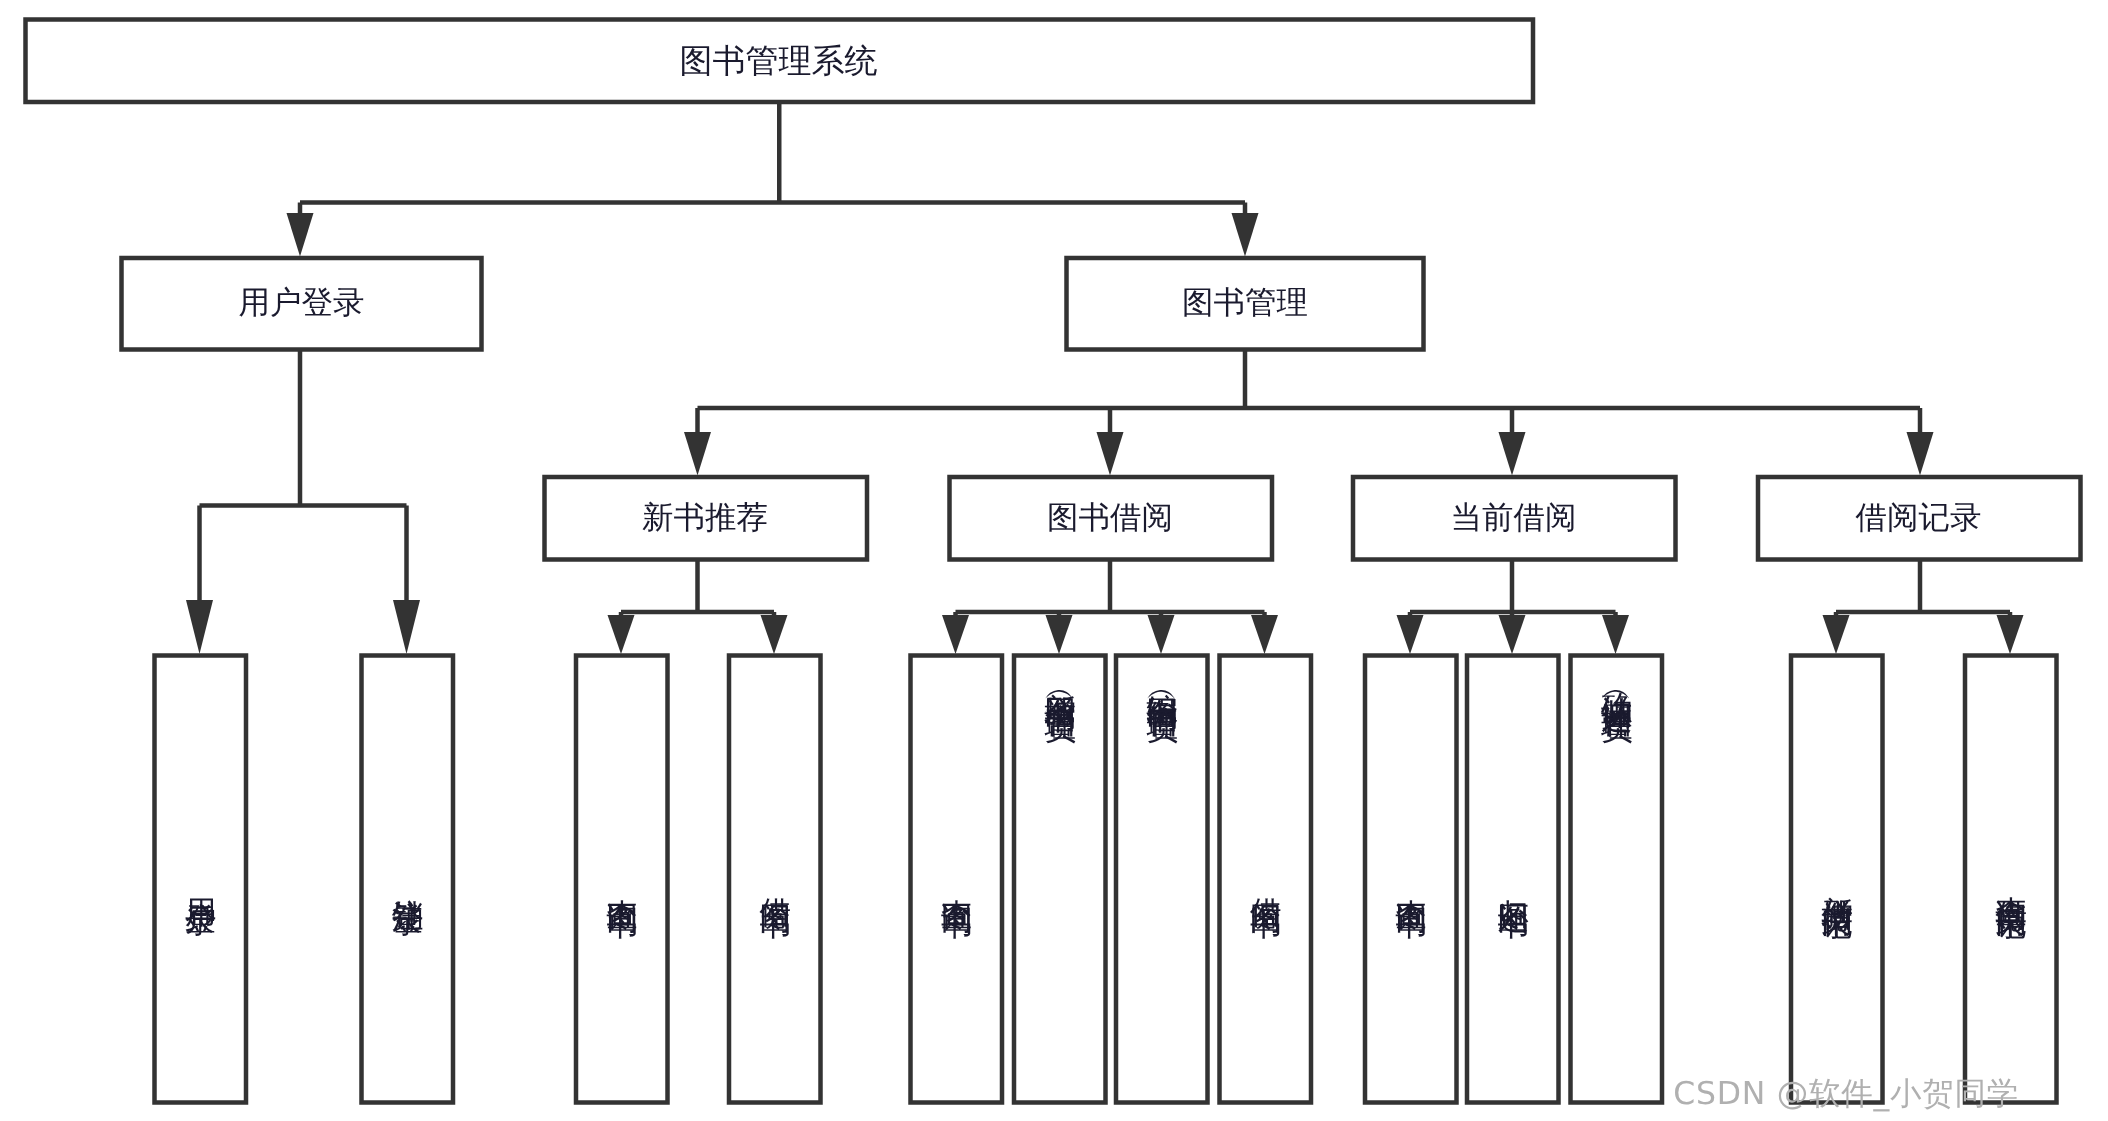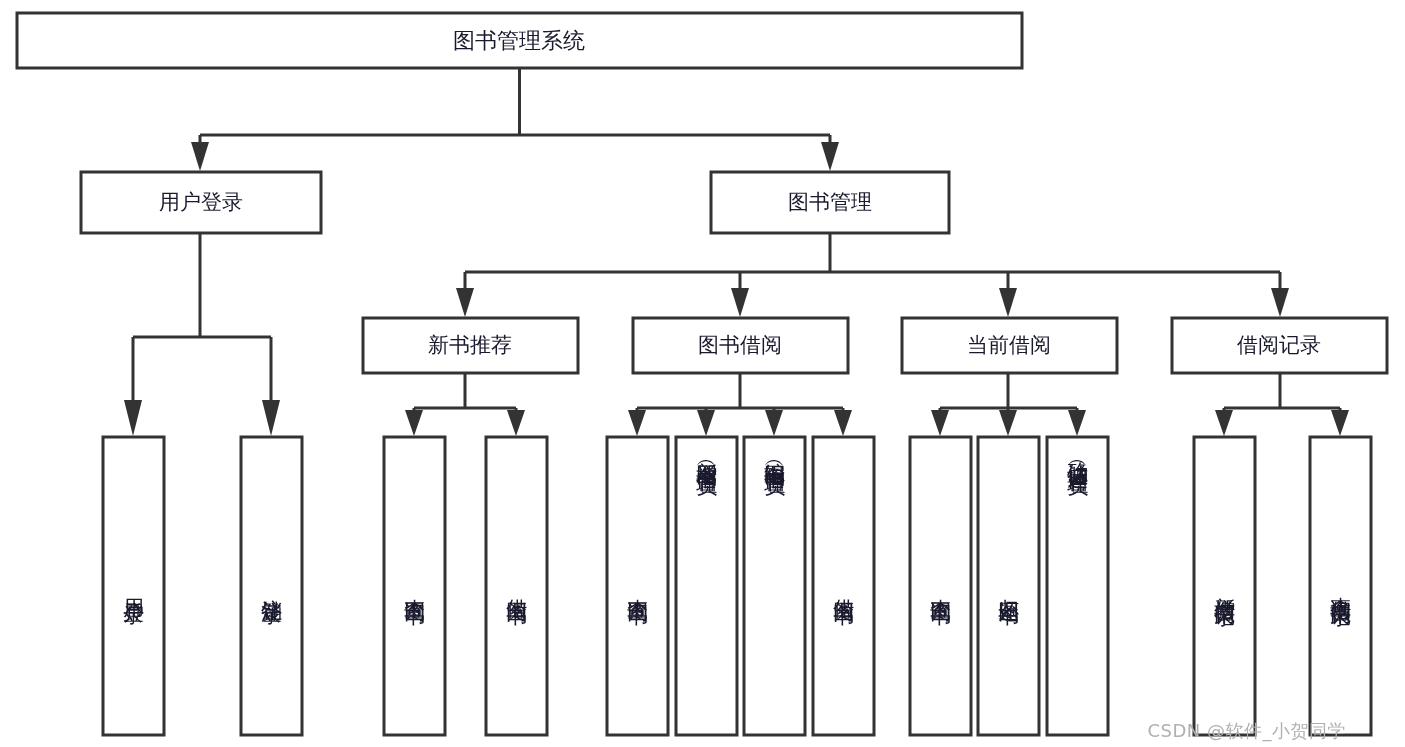--- a/index.html
+++ b/index.html
@@ -71,21 +71,21 @@
     color: #1a1a2e;
     letter-spacing: 2px;
     white-space: nowrap;
     text-align: center;
   }
   #watermark {
     position: absolute;
     right: 8px;
     bottom: 4px;
     font-family: "DejaVu Sans", "Liberation Sans", sans-serif;
-    font-size: 18px;
+    font-size: 21px;
     color: #b0b0b0;
     letter-spacing: 0.5px;
     white-space: nowrap;
   }
 </style>
 </head>
 <body>
 
 <div id="diagram-root">
 

